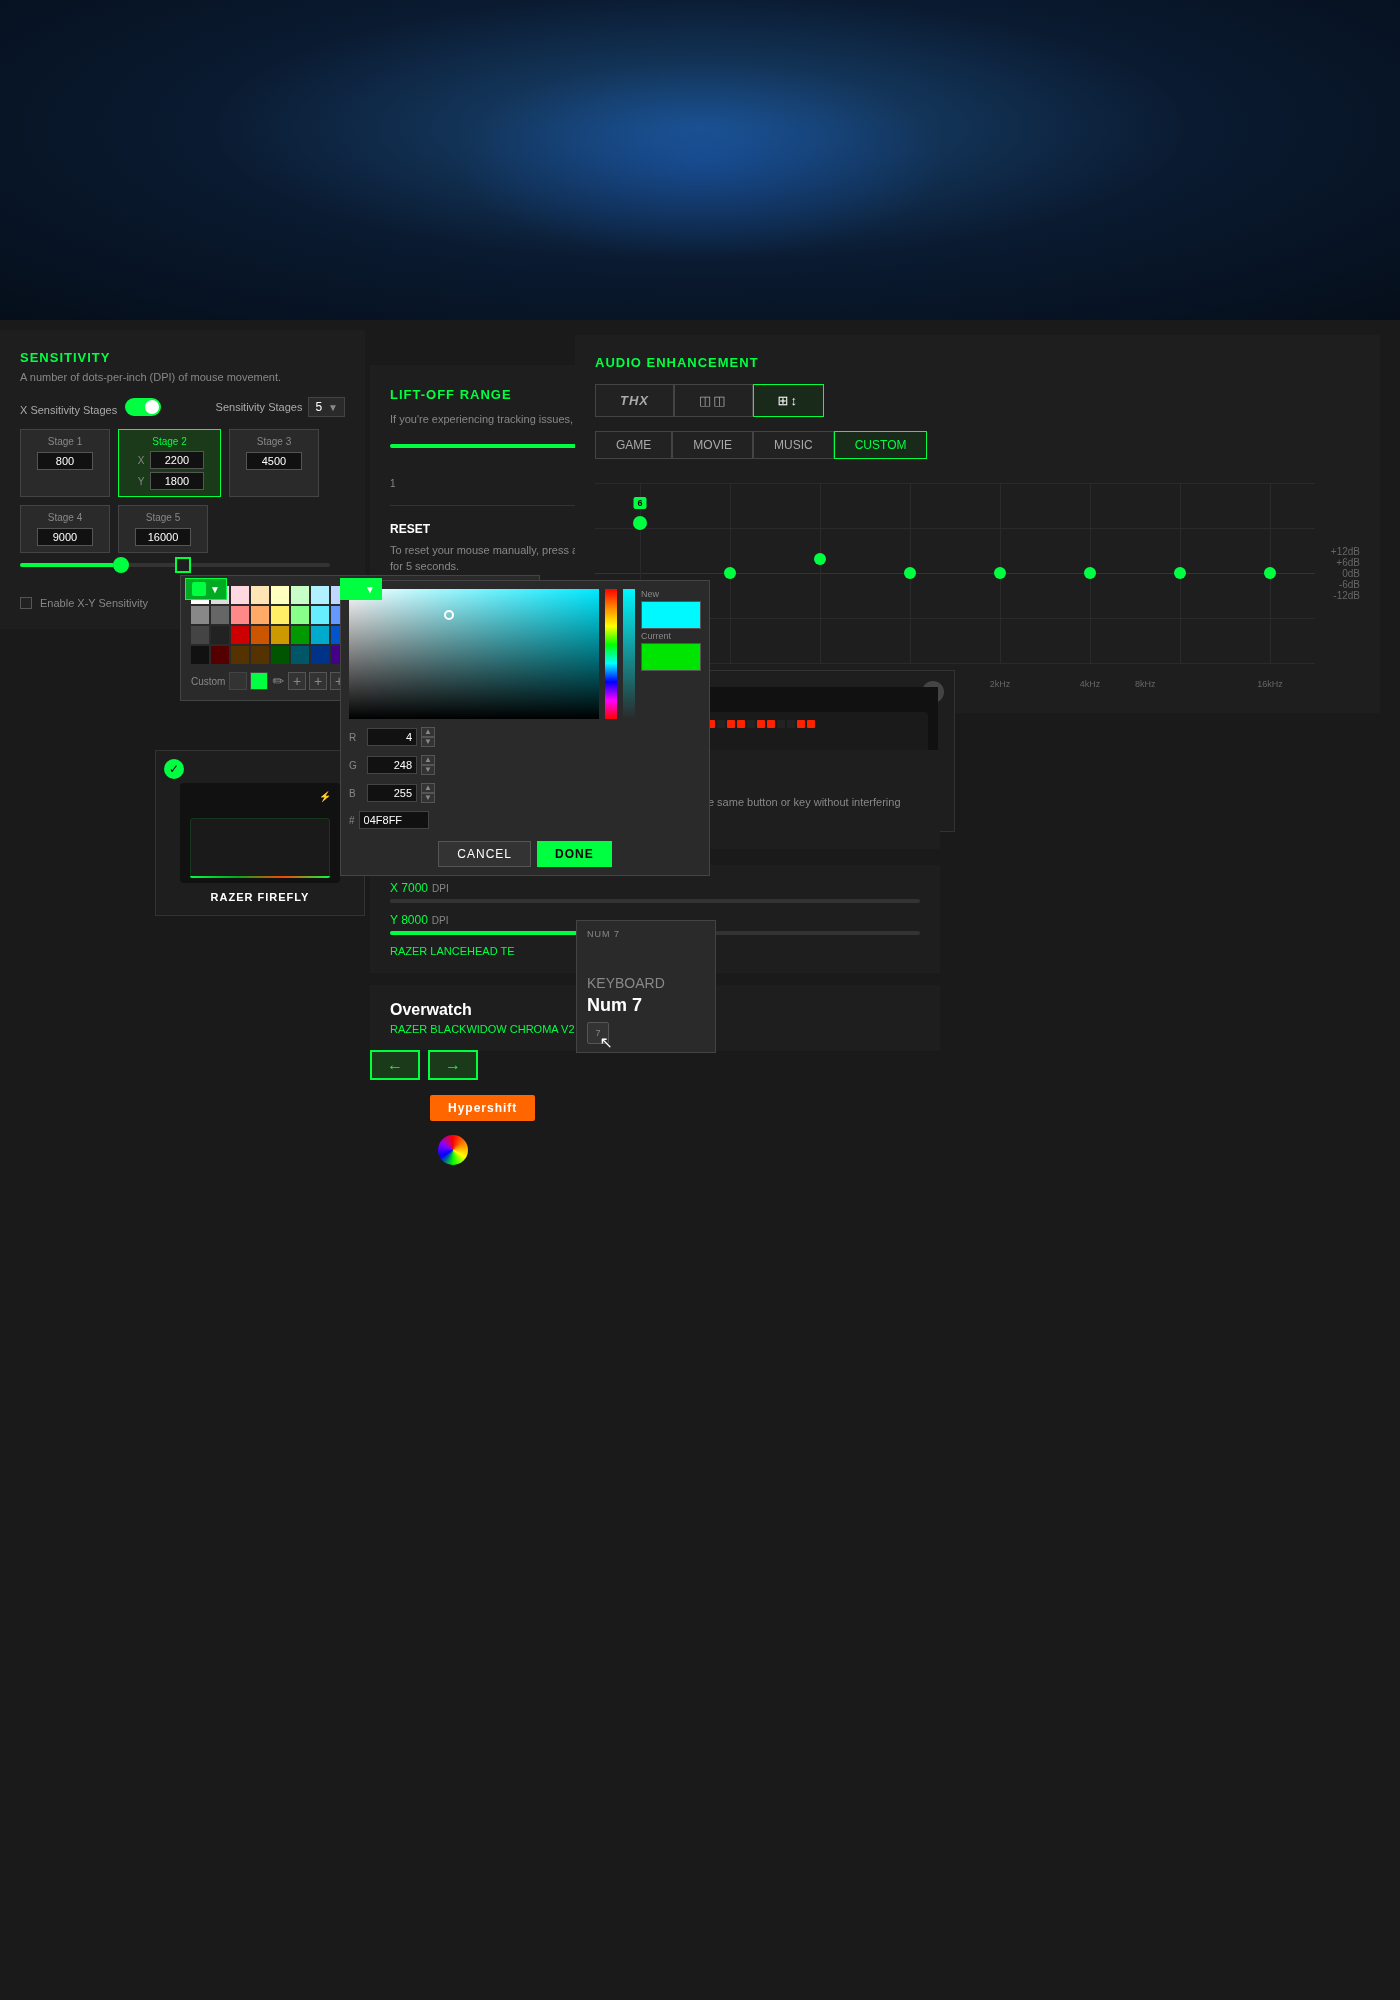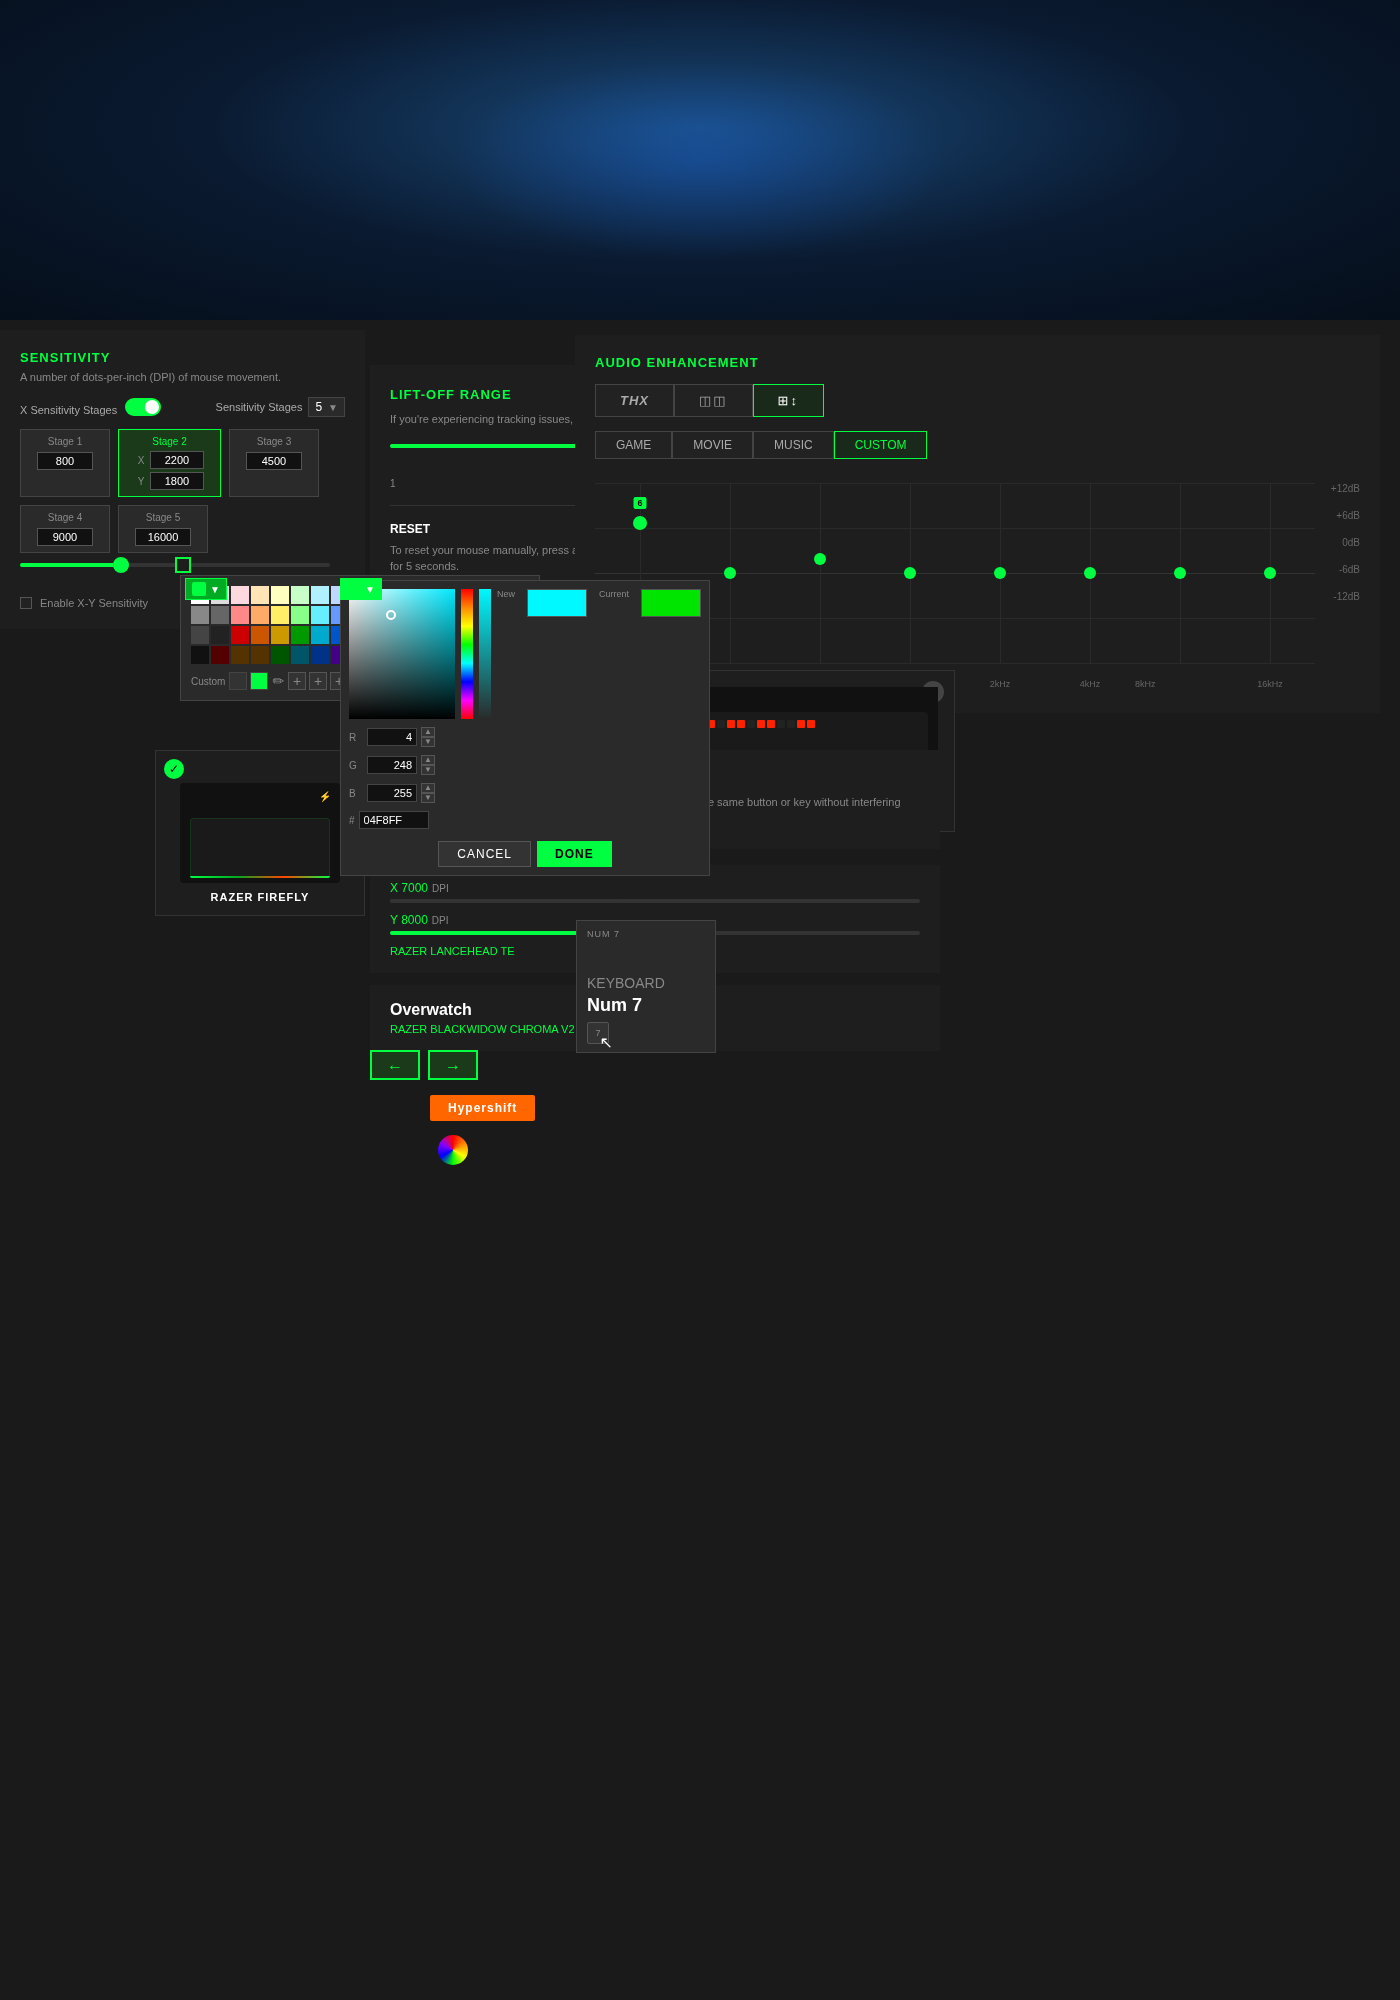--- a/index.html
+++ b/index.html
@@ -255,22 +255,22 @@
       background: linear-gradient(to bottom, #ff0000, #ff8800, #ffff00, #00ff00, #00ffff, #0000ff, #ff00ff, #ff0000);
       position: relative;
     }
     .spectrum-alpha {
       width: 12px;
       height: 130px;
       background: linear-gradient(to bottom, #00f8ff, transparent);
     }
     .spectrum-new-current {
       display: flex;
-      flex-direction: row;
-      gap: 12px;
+      flex-direction: column;
+      gap: 2px;
     }
     .spec-new {
       width: 60px; height: 28px;
       background: #00f8ff;
       border: 1px solid #555;
     }
     .spec-current {
       width: 60px; height: 28px;
       background: #00e500;
       border: 1px solid #555;
@@ -1096,21 +1096,21 @@
       <div class="eq-mode-tab">
         <span>MUSIC</span>
       </div>
       <div class="eq-mode-tab active">
         <span>CUSTOM</span>
       </div>
     </div>
 
     <div style="position:relative;width:100%;height:220px;">
 
-      <div style="position:absolute;right:0;top:10px;bottom:30px;display:flex;flex-direction:column;justify-content:flex-start;font-size:10px;color:#666;width:38px;text-align:right;gap:16px;">
+      <div style="position:absolute;right:0;top:10px;bottom:30px;display:flex;flex-direction:column;justify-content:center;font-size:10px;color:#666;width:38px;text-align:right;">
         <span>+12dB</span>
         <span>+6dB</span>
         <span>0dB</span>
         <span>-6dB</span>
         <span>-12dB</span>
       </div>
 
       <div style="position:absolute;left:0;right:45px;top:10px;bottom:30px;display:flex;align-items:stretch;">
 
         <div style="position:absolute;left:0;right:0;top:0;bottom:0;pointer-events:none;">

